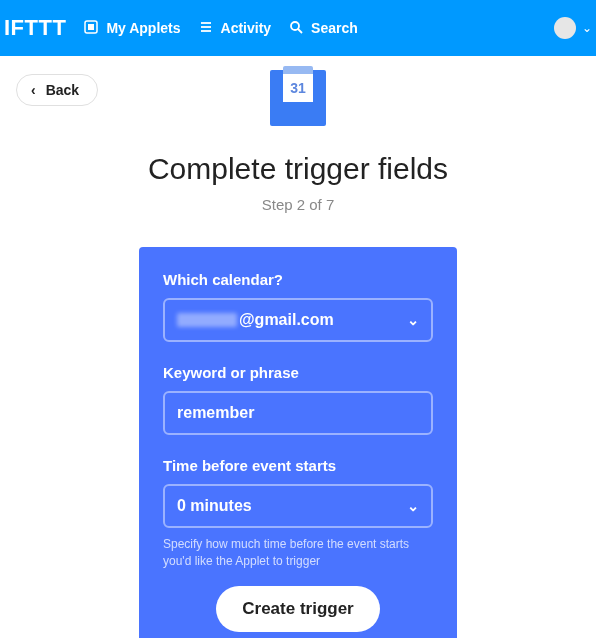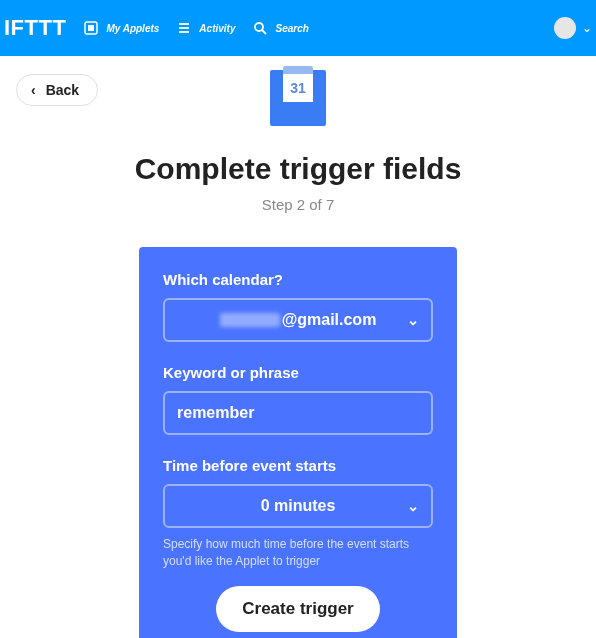--- a/index.html
+++ b/index.html
@@ -18,26 +18,24 @@
     color: #fff;
   }
   .logo {
     font-weight: 800;
     font-size: 22px;
     letter-spacing: 0.5px;
     margin-right: 18px;
   }
   .nav-item {
     display: flex;
-    align-items: center;
     margin-right: 18px;
     font-weight: 700;
-    font-size: 10px;
+    font-size: 14px;
     cursor: pointer;
-    font-style: italic;
   }
   .nav-item .nicon {
     margin-right: 8px;
     display: inline-flex;
   }
   .spacer { flex: 1; }
   .avatar {
     width: 22px; height: 22px;
     border-radius: 50%;
     background: #e6e6e6;
@@ -88,21 +86,21 @@
   }
   .cal-icon .day{
     position:absolute; top:10px; left:0; right:0;
     text-align:center;
     font-weight:600; font-size:14px;
     color:#5d87de;
   }
 
   h1.title {
     font-size: 30px;
-    font-weight: 700;
+    font-weight: 400;
     color: #222;
     margin-top: 26px;
   }
   .subtitle {
     color:#888;
     margin-top: 10px;
     font-size: 15px;
   }
 
   .card {
@@ -124,21 +122,20 @@
     border-radius: 6px;
     height: 44px;
     display:flex;
     align-items:center;
     padding: 0 12px;
     color:#fff;
     font-weight:700;
     font-size:16px;
     cursor:pointer;
     position:relative;
-    justify-content:center;
   }
   .select-box .chev {
     position:absolute; right:12px; top:50%; transform:translateY(-50%);
     font-size:14px;
   }
   .input-box { cursor:text; }
   .input-box input{
     background:transparent; border:none; outline:none;
     color:#fff; font-weight:700; font-size:16px; width:100%;
     font-family:inherit;

